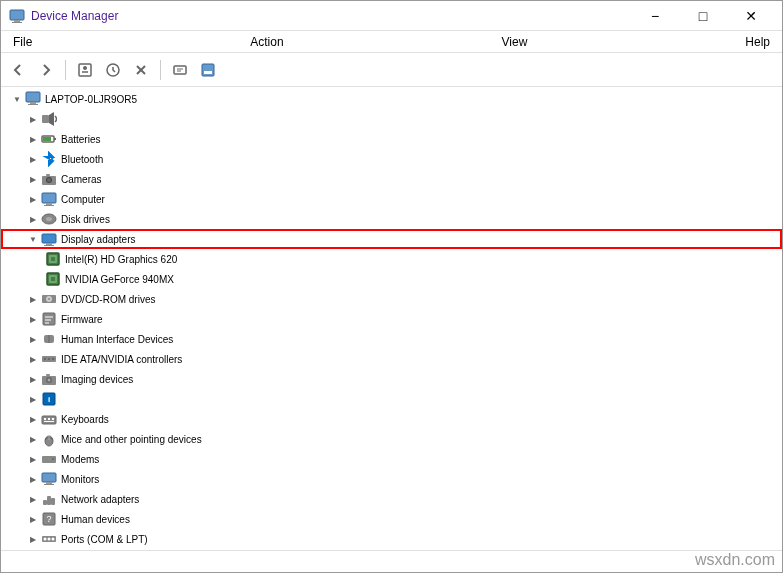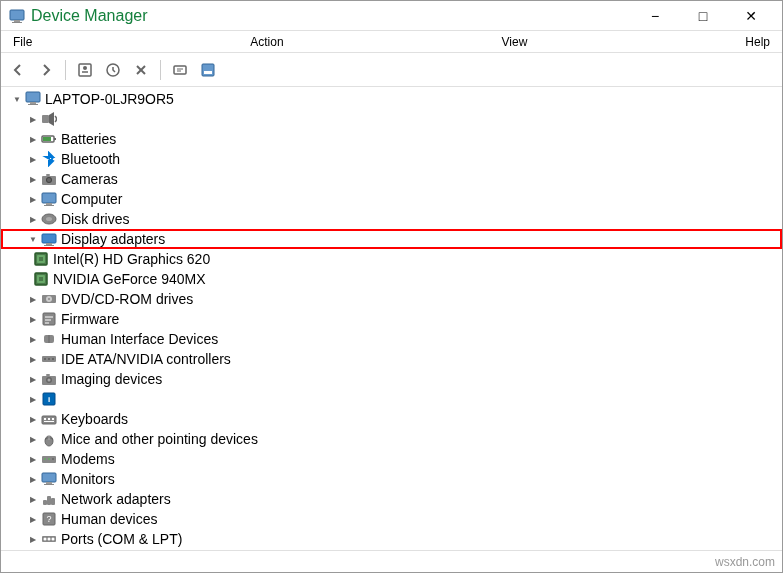--- a/index.html
+++ b/index.html
@@ -30,23 +30,23 @@
     }
     .title-bar-icon {
       width: 16px;
       height: 16px;
       margin-right: 6px;
       display: flex;
       align-items: center;
       justify-content: center;
     }
     .title-bar-text {
-      font-size: 16px;
+      font-size: 12px;
       flex: 1;
-      color: #15803d;
+      color: #4c1d95;
     }
     .title-bar-controls {
       display: flex;
       gap: 2px;
     }
     .title-bar-btn {
       width: 46px;
       height: 30px;
       border: none;
       background: transparent;
@@ -138,26 +138,26 @@
     .tree-icon {
       width: 16px;
       height: 16px;
       margin-right: 4px;
       display: flex;
       align-items: center;
       justify-content: center;
       flex-shrink: 0;
     }
     .tree-label {
-      font-size: 14px;
+      font-size: 10px;
       color: #000;
     }
     .indent-1 { padding-left: 8px; }
     .indent-2 { padding-left: 24px; }
-    .indent-3 { padding-left: 16px; }
+    .indent-3 { padding-left: 28px; }
     .status-bar {
       height: 22px;
       background: #fff;
       border-top: 1px solid #e0e0e0;
       display: flex;
       align-items: center;
       padding: 0 8px;
       font-size: 11px;
       color: #000;
     }
@@ -520,15 +520,15 @@
         
         
         
       </div>
 
     </div>
   </div>
 
   <div class="status-bar">
     <span></span>
-    <span style="position:absolute; bottom:4px; right:8px; font-size:12px; color:#999;margin-left:34px;">wsxdn.com</span>
+    <span style="position:absolute; bottom:4px; right:8px; font-size:16px; color:#999;margin-left:34px;">wsxdn.com</span>
   </div>
 </div>
 
 </body></html>

